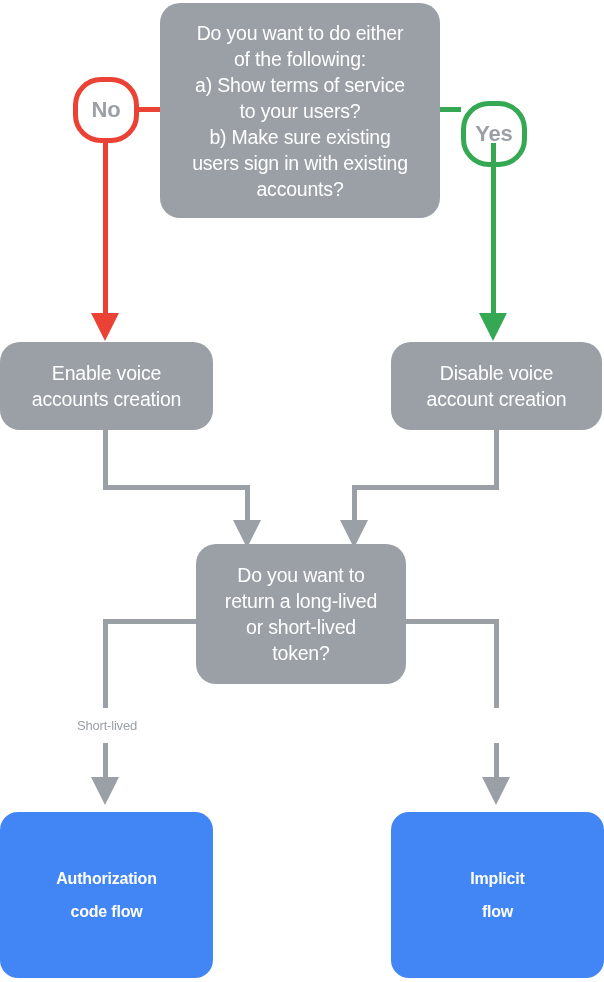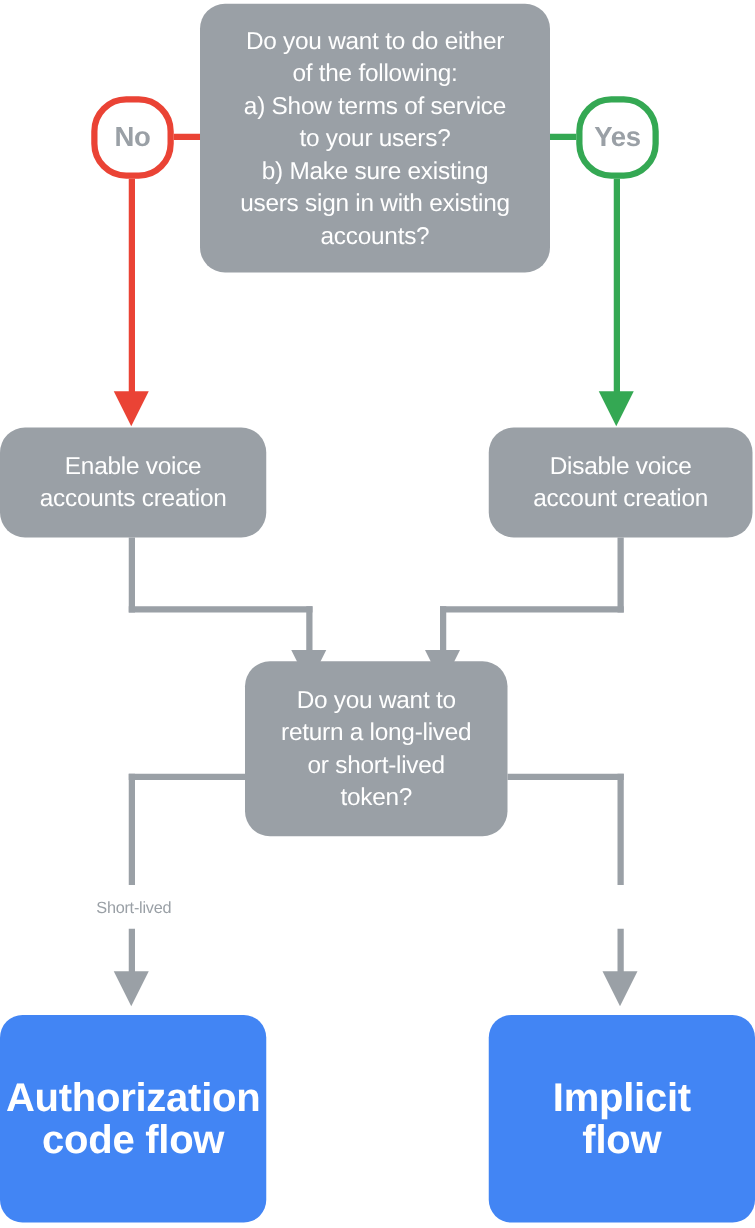--- a/index.html
+++ b/index.html
@@ -15,28 +15,28 @@
   body{font-family:"Liberation Sans","DejaVu Sans",sans-serif;}
   .canvas{
     position:relative;width:604px;height:982px;background:#fff;overflow:hidden;
   }
   .node{
     position:absolute;display:flex;align-items:center;justify-content:center;
     text-align:center;white-space:pre-line;color:var(--white);
     font-size:19.5px;line-height:26px;letter-spacing:-0.2px;
   }
   .gray-node{background:var(--gray);border-radius:20px;}
-  .blue-node{background:var(--blue);border-radius:18px;font-weight:700;font-size:32px;line-height:33px;}
+  .blue-node{background:var(--blue);border-radius:18px;font-weight:700;font-size:16px;line-height:33px;}
   .badge{
     position:absolute;display:flex;align-items:center;justify-content:center;
     width:66px;height:66px;background:var(--white);border-radius:28px;
     font-size:22px;font-weight:600;color:var(--label_text);letter-spacing:-0.2px;
   }
   .badge.red{border:5px solid var(--red);}
-  .badge.green{border:5px solid var(--green);}
+  .badge.green{border:5px solid var(--green);margin-top:24px;}
   .line{position:absolute;}
   .line.gray{background:var(--gray);}
   .line.red{background:var(--red);}
   .line.green{background:var(--green);}
   .arrow-down{
     position:absolute;width:0;height:0;
     border-left:14px solid transparent;border-right:14px solid transparent;
     border-top:28px solid var(--gray);
   }
   .arrow-down.red{border-top-color:var(--red);}
@@ -78,21 +78,21 @@
   <div class="line gray" style="left:103px;top:430px;width:5px;height:60px;"></div>
   <div class="line gray" style="left:103px;top:485px;width:147px;height:5px;"></div>
   <div class="line gray" style="left:245px;top:485px;width:5px;height:37px;"></div>
   <div class="arrow-down" style="left:233px;top:520px;"></div>
 
   <div class="line gray" style="left:494px;top:430px;width:5px;height:60px;"></div>
   <div class="line gray" style="left:352px;top:485px;width:147px;height:5px;"></div>
   <div class="line gray" style="left:352px;top:485px;width:5px;height:37px;"></div>
   <div class="arrow-down" style="left:340px;top:520px;"></div>
 
-  <div class="node gray-node" style="left:196px;top:529px;width:210px;height:140px;padding:16px 8px;">Do you want to
+  <div class="node gray-node" style="left:196px;top:544px;width:210px;height:140px;padding:16px 8px;">Do you want to
 return a long-lived
 or short-lived
 token?</div>
 
   <div class="line gray" style="left:103px;top:619px;width:93px;height:5px;"></div>
   <div class="line gray" style="left:103px;top:619px;width:5px;height:89px;"></div>
   <div class="branch-label" style="left:22px;top:708px;width:170px;height:35px;">Short-lived</div>
   <div class="line gray" style="left:103px;top:743px;width:5px;height:36px;"></div>
   <div class="arrow-down" style="left:91px;top:777px;"></div>
 

